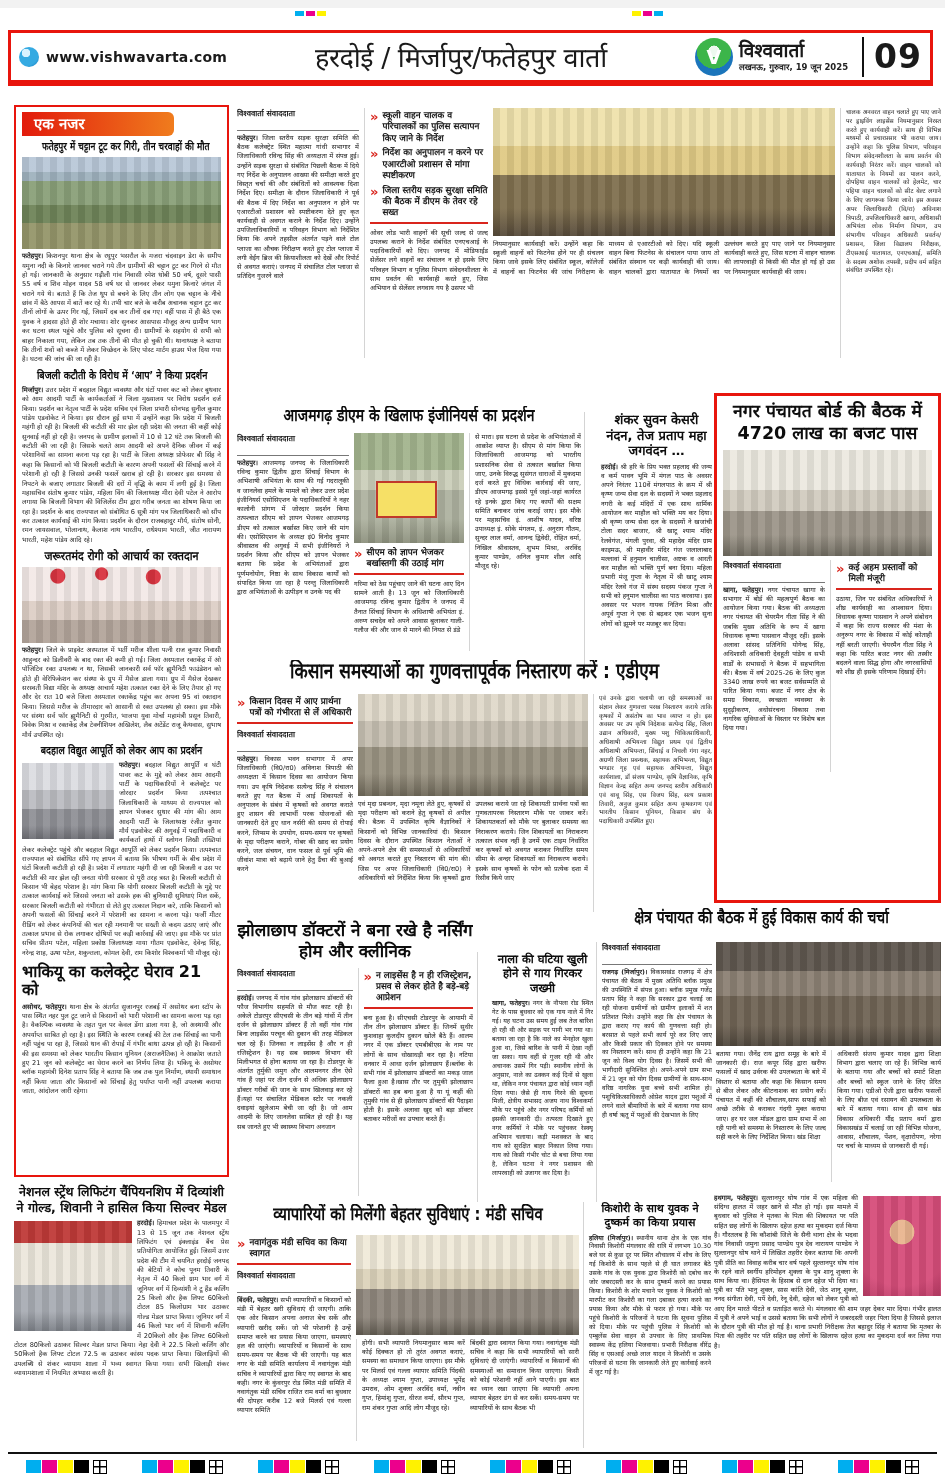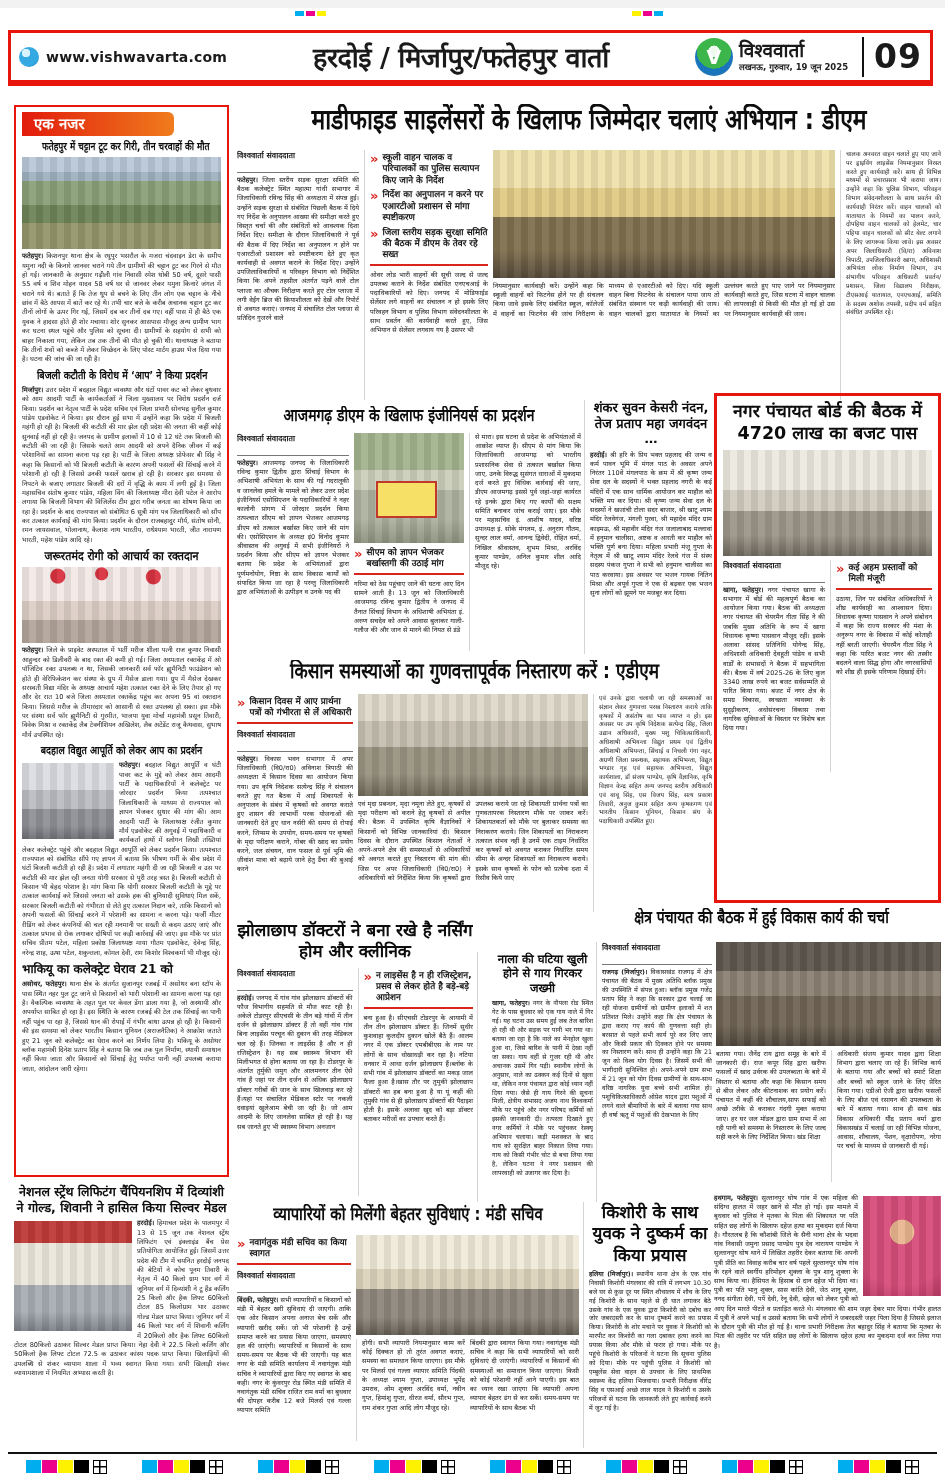--- a/index.html
+++ b/index.html
@@ -1,21 +1,21 @@
 <!DOCTYPE html>
 <html><head>
 <meta charset="utf-8">
 <style>
   html,body{margin:0;padding:0;background:#f2f2f2;font-family:"DejaVu Sans",sans-serif;}
   .page{position:relative;width:945px;height:1474px;margin:8px auto;background:#ffffff;color:#1a1a1a;overflow:hidden;}
   
   .masthead{position:absolute;left:8px;top:22px;width:925px;height:56px;border:3px solid #e8150d;border-bottom-width:6px;display:flex;align-items:center;background:#fff;box-sizing:border-box;padding:0 8px;}
   .globe{width:20px;height:20px;border-radius:50%;background:radial-gradient(circle at 35% 30%,#d8f2ff 0 22%,#35aae2 23% 65%,#0f6fb2 100%);flex:0 0 auto;}
   .site{font-size:14px;font-weight:bold;margin-left:7px;letter-spacing:.2px;}
-  .edtitle{flex:1;text-align:center;font-size:27px;font-weight:bold;letter-spacing:-.5px;white-space:nowrap;overflow:hidden;}
+  .edtitle{flex:1;text-align:center;font-size:27px;font-weight:normal;letter-spacing:-.5px;white-space:nowrap;overflow:hidden;}
   .logoc{width:38px;height:38px;border-radius:50%;background:radial-gradient(circle at 50% 35%,#eef9f0 0 18%,#3cb54a 19% 55%,#1b75bb 56% 100%);display:flex;align-items:center;justify-content:center;color:#fff;font-weight:bold;font-size:19px;flex:0 0 auto;}
   .brandbox{margin-left:6px;line-height:1.05;}
   .brandname{font-size:19px;font-weight:bold;}
   .branddate{font-size:8.5px;font-weight:bold;color:#222;margin-top:2px;}
   .pgsep{width:2px;height:40px;background:#111;margin:0 10px 0 14px;}
   .pgnum{font-size:33px;font-weight:bold;letter-spacing:1px;}
   .ticks{position:absolute;top:3px;display:flex;gap:2px;}
   .tick{width:9px;height:5px;}
   
   .art{position:absolute;overflow:hidden;box-sizing:border-box;}
@@ -121,34 +121,31 @@
     </div>
 
     <div>
       <div class="hl bh">
           <span class="cnd" style="transform:scaleX(.85)">बदहाल विद्युत आपूर्ति को लेकर आप का प्रदर्शन</span>
         </div>
       <p class="bd"><span class="ph ph-aap fl" style="width:92px;height:76px"></span><b class="dl">फतेहपुर।</b> <span>बदहाल विद्युत आपूर्ति व घंटी पावर कट के मुद्दे को लेकर आम आदमी पार्टी के पदाधिकारियों ने कलेक्ट्रेट पर जोरदार प्रदर्शन किया तत्पश्चात जिलाधिकारी के माध्यम से राज्यपाल को ज्ञापन भेजकर सुधार की मांग की। आम आदमी पार्टी के जिलाध्यक्ष रंजीत कुमार मौर्य एडवोकेट की अगुवई में पदाधिकारी व कार्यकर्ता हाथों में स्लोगन लिखी तख्तियां लेकर कलेक्ट्रेट पहुंचे और बदहाल विद्युत आपूर्ति को लेकर प्रदर्शन किया। तत्पश्चात राज्यपाल को संबोधित सौंपे गए ज्ञापन में बताया कि भीषण गर्मी के बीच प्रदेश में घंटों बिजली कटौती हो रही है। प्रदेश में लगातार महंगी दी जा रही बिजली व उस पर कटौती की मार झेल रही जनता योगी सरकार से पूरी तरह त्रस्त है। बिजली कटौती से किसान भी बेहद परेशान है। मांग किया कि योगी सरकार बिजली कटौती के मुद्दे पर तत्काल कार्यवाई करे जिससे जनता को उसके हक की बुनियादी सुविधाएं मिल सकें, सरकार बिजली कटौती को गंभीरता से लेते हुए तत्काल निदान करे, ताकि किसानों को अपनी फसलों की सिंचाई करने में परेशानी का सामना न करना पड़े। फर्जी मीटर रीडिंग को लेकर कंपनियों की चल रही मनमानी पर सख्ती से कदम उठाए जाएं और तत्काल प्रभाव से रोक लगाकर दोषियों पर कड़ी कार्रवाई की जाए। इस मौके पर प्रांत सचिव प्रीतम पटेल, महिला प्रकोष्ठ जिलाध्यक्ष माया गौतम एडवोकेट, देवेन्द्र सिंह, नरेन्द्र शाह, ऊषा पटेल, शकुन्तला, कोमल देवी, राम किशोर विश्वकर्मा भी मौजूद रहे।</span></p>
     </div>
 
     <div>
-      <div class="hl bh" style="font-size:12px;text-align:left"><span>भाकियू का कलेक्ट्रेट घेराव 21 को</span></div>
+      <div class="hl bh" style="font-size:16px;text-align:left"><span>भाकियू का कलेक्ट्रेट घेराव 21 को</span></div>
       <p class="bd"><b class="dl">असोथर, फतेहपुर।</b> <span>थाना क्षेत्र के अंतर्गत सुजानपुर रजबई में असोथर बना स्टॉप के पास स्थित नहर पुल टूट जाने से किसानों को भारी परेशानी का सामना करना पड़ रहा है। वैकल्पिक व्यवस्था के तहत पुल पर केवल डेंगा डाला गया है, जो अस्थायी और अपर्याप्त साबित हो रहा है। इस स्थिति के कारण रजबई की टेल तक सिंचाई का पानी नहीं पहुंच पा रहा है, जिससे धान की रोपाई में गंभीर बाधा उत्पन्न हो रही है। किसानों की इस समस्या को लेकर भारतीय किसान यूनियन (अराजनैतिक) ने आक्रोश जताते हुए 21 जून को कलेक्ट्रेट का घेराव करने का निर्णय लिया है। भकियू के असोथर ब्लॉक महामंत्री दिनेश प्रताप सिंह ने बताया कि जब तक पुल निर्माण, स्थायी समाधान नहीं किया जाता और किसानों को सिंचाई हेतु पर्याप्त पानी नहीं उपलब्ध कराया जाता, आंदोलन जारी रहेगा।</span></p>
     </div>
   </div>
 
   <div class="art" style="left:14px;top:1176px;width:215px;height:262px">
     <div class="hl ctr" style="font-size:12.5px;line-height:1.25">नेशनल स्ट्रेंथ लिफिटंग चैंपियनशिप में दिव्यांशी ने गोल्ड, शिवानी ने हासिल किया सिल्वर मेडल</div>
     <p class="bd" style="margin-top:4px;font-size:6.6px"><span class="ph ph-lift fl" style="width:118px;height:110px"></span><b class="dl">हरदोई।</b> <span>हिमाचल प्रदेश के पालमपुर में 13 से 15 जून तक नेशनल स्ट्रेंथ लिफिटंग एवं इंक्लाइंड बैंच प्रेस प्रतियोगिता आयोजित हुई। जिसमें उत्तर प्रदेश की टीम में चयनित हरदोई जनपद की बेटियों ने कोच पूनम तिवारी के नेतृत्व में 40 किलो ग्राम भार वर्ग में जूनियर वर्ग में दिव्यांशी ने टू हैंड कर्लिंग 25 किलो और हैक लिफ्ट 60किलो टोटल 85 किलोग्राम भार उठाकर गोल्ड मेडल प्राप्त किया। जूनियर वर्ग में 46 किलो भार वर्ग में शिवानी कर्लिंग में 20किलो और हैक लिफ्ट 60किलो टोटल 80किलो उठाकर सिल्वर मेडल प्राप्त किया। नेहा देवी ने 22.5 किलो कर्लिंग और 50किलो हैक लिफ्ट टोटल 72.5 क उठाकर कांस्य पदक प्राप्त किया। खिलाड़ियों की उपलब्धि से शंकर व्यायाम शाला में भव्य स्वागत किया गया। सभी खिलाड़ी शंकर व्यायामशाला में नियमित अभ्यास करती है।</span></p>
   </div>
 
   <div class="art" style="left:237px;top:96px;width:704px;height:298px">
-    <div class="hl" style="font-size:28px;height:42px;overflow:visible">
-        <span class="cnd">माडीफाइड साइलेंसरों के खिलाफ जिम्मेदार चलाएं अभियान : डीएम</span>
-      </div>
     <div class="grid" style="grid-template-columns:122px 124px 342px 1fr;height:250px;margin-top:4px">
       <div class="cell">
         <span class="byl">विश्ववार्ता संवाददाता</span>
         <p class="bd"><b class="dl">फतेहपुर।</b> <span>जिला स्तरीय सड़क सुरक्षा समिति की बैठक कलेक्ट्रेट स्थित महात्मा गांधी सभागार में जिलाधिकारी रविन्द्र सिंह की अध्यक्षता में संपन्न हुई। उन्होंने सड़क सुरक्षा से संबंधित पिछली बैठक में दिये गए निर्देश के अनुपालन आख्या की समीक्षा करते हुए विस्तृत चर्चा की और संबंधितों को आवश्यक दिशा निर्देश दिए। समीक्षा के दौरान जिलाधिकारी ने पूर्व की बैठक में दिए निर्देश का अनुपालन न होने पर एआरटीओ प्रशासन को स्पष्टीकरण देते हुए कृत कार्यवाही से अवगत कराने के निर्देश दिए। उन्होंने उपजिलाधिकारियों व परिवहन विभाग को निर्देशित किया कि अपने तहसील अंतर्गत पड़ने वाले टोल प्लाजा का औचक निरीक्षण करते हुए टोल प्लाजा में लगी वेईंग ब्रिज की क्रियाशीलता को देखें और रिपोर्ट से अवगत कराएं। जनपद में संचालित टोल प्लाजा से प्रतिदिन गुजरने वाले</span></p>
       </div>
       <div class="cell vsep">
         <div class="kk">
             <span class="mk">»</span>
             <span>स्कूली वाहन चालक व परिचालकों का पुलिस सत्यापन किए जाने के निर्देश</span>
           </div>
@@ -192,21 +189,21 @@
           </div>
         <hr class="krule">
         <p class="bd">गरिमा को ठेस पहुंचाए जाने की घटना आए दिन सामने आती है। 13 जून को जिलाधिकारी आजमगढ़ रविन्द्र कुमार द्वितीय ने जनपद में तैनात सिंचाई विभाग के अधिशाषी अभियंता इं. अरुण सचदेव को अपने आवास बुलाकर गाली-गलौज की और जान से मारने की नियत से डंडे</p>
       </div>
       <div class="cell vsep">
         <p class="bd">से मारा। इस घटना से प्रदेश के अभियंताओं में आक्रोश व्याप्त है। सीएम से मांग किया कि जिलाधिकारी आजमगढ़ को भारतीय प्रशासनिक सेवा से तत्काल बर्खास्त किया जाए, उनके विरुद्ध सुसंगत धाराओं में मुकदमा दर्ज करते हुए विधिक कार्रवाई की जाए, डीएम आजमगढ़ इससे पूर्व जहां-जहां कार्यरत रहे इनके द्वारा किए गए कार्यों की सक्षम समिति बनाकर जांच कराई जाए। इस मौके पर महासचिव इं. आशीष यादव, वरिष्ठ उपाध्यक्ष इं. सोके मंगलम, इं. अनुराग गौतम, सुन्दर लाल वर्मा, आनन्द द्विवेदी, रोहित वर्मा, निखिल श्रीवास्तव, शुभम मिश्रा, अरविंद कुमार पाण्डेय, अनिल कुमार शील आदि मौजूद रहे।</p>
       </div>
     </div>
   </div>
 
-  <div class="art" style="left:584px;top:392px;width:128px;height:254px;border-left:1px solid #d4d4d4;padding-left:5px">
+  <div class="art" style="left:584px;top:404px;width:128px;height:254px;border-left:1px solid #d4d4d4;padding-left:16px">
     <div class="hl ctr" style="font-size:13px;line-height:1.2">शंकर सुवन केसरी नंदन, तेज प्रताप महा जगवंदन …</div>
     <p class="bd" style="margin-top:4px"><b class="dl">हरदोई।</b> <span>श्री हरि के प्रिय भक्त प्रहलाद की जन्म व कर्म पावन भूमि में मंगल पाठ के अवसर अपने निरंतर 110वें मंगलपाठ के क्रम में श्री कृष्ण जन्म सेवा दल के सदस्यों ने भक्त प्रहलाद नगरी के कई मंदिरों में एक साथ धार्मिक आयोजन कर माहौल को भक्ति मय कर दिया। श्री कृष्ण जन्म सेवा दल के सदस्यों ने खजांची टोला सदर बाजार, श्री खाटू श्याम मंदिर रेलवेगंज, मंगली पुरवा, श्री महादेव मंदिर ग्राम काइमऊ, श्री महावीर मंदिर गंज जलालाबाद मल्लावां में हनुमान चालीसा, अष्टक व आरती कर माहौल को भक्ति पूर्ण बना दिया। महिला प्रभारी मंजू गुप्ता के नेतृत्व में श्री खाटू श्याम मंदिर रेलवे गंज में संस्थ सदस्य पंकज गुप्ता ने सभी को हनुमान चालीसा का पाठ करवाया। इस अवसर पर भजन गायक नितिन मिश्रा और अपूर्व गुप्ता ने एक से बढ़कर एक भजन सुना लोगों को झूमने पर मजबूर कर दिया।</span></p>
   </div>
 
   <div class="art redbox" style="left:714px;top:385px;width:227px;height:510px">
     <div class="hl ctr" style="font-size:17.5px;line-height:1.25">नगर पंचायत बोर्ड की बैठक में 4720 लाख का बजट पास</div>
     <div class="ph ph-room" style="width:100%;height:106px;margin-top:5px"></div>
     <div class="grid" style="grid-template-columns:1fr 1fr;height:212px;margin-top:4px">
       <div class="cell">
         <span class="byl">विश्ववार्ता संवाददाता</span>
@@ -315,21 +312,21 @@
           </div>
           <div class="cell">
             <p class="bd">बिंदकी द्वारा स्वागत किया गया। नवागंतुक मंडी सचिव ने कहा कि सभी व्यापारियों को सारी सुविधाएं दी जाएंगी। व्यापारियों व किसानों की समस्याओं का समाधान किया जाएगा। किसी को कोई परेशानी नहीं आने पाएगी। इस बात का ध्यान रखा जाएगा कि व्यापारी अपना व्यापार बेहतर ढंग से कर सकें। समय-समय पर व्यापारियों के साथ बैठक भी</p>
           </div>
         </div>
       </div>
     </div>
   </div>
 
   <div class="art" style="left:583px;top:1194px;width:128px;height:246px;border-left:1px solid #d4d4d4;padding-left:5px">
-    <div class="hl ctr" style="font-size:17px;line-height:1.25">किशोरी के साथ युवक ने दुष्कर्म का किया प्रयास</div>
+    <div class="hl ctr" style="font-size:11px;line-height:1.25">किशोरी के साथ युवक ने दुष्कर्म का किया प्रयास</div>
     <p class="bd" style="margin-top:4px;font-size:6.3px"><b class="dl">हलिया (मिर्जापुर)।</b> <span>स्थानीय थाना क्षेत्र के एक गांव निवासी किशोरी मंगलवार की रात्रि में लगभग 10.30 बजे घर से कुछ दूर पर स्थित शौचालय में शौच के लिए गई किशोरी के साथ पहले से ही घात लगाकर बैठे उसके गांव के एक युवक द्वारा किशोरी को दबोच कर जोर जबरदस्ती कर के साथ दुष्कर्म करने का प्रयास किया। किशोरी के शोर मचाने पर युवक ने किशोरी को मारपीट कर किशोरी का गला दबाकर हत्या करने का प्रयास किया और मौके से फरार हो गया। मौके पर पहुंचे किशोरी के परिजनों ने घटना कि सूचना पुलिस को दिया। मौके पर पहुंची पुलिस ने किशोरी को एम्बुलेंस सेवा वाहन से उपचार के लिए प्राथमिक स्वास्थ्य केंद्र हलिया भिजवाया। प्रभारी निरीक्षक वीरेंद्र सिंह व एसआई अच्छे लाल यादव ने किशोरी व उसके परिजनों से घटना कि जानकारी लेते हुए कार्रवाई करने में जुट गई है।</span></p>
   </div>
 
   <div class="art" style="left:714px;top:1182px;width:227px;height:258px">
     <p class="bd" style="margin-top:4px"><span class="ph ph-portrait fr" style="width:78px;height:100px"></span><b class="dl">हथगाम, फतेहपुर।</b> <span>सुल्तानपुर घोष गांव में एक महिला की संदिग्ध हालत में जहर खाने से मौत हो गई। इस मामले में बुधवार को पुलिस ने मृतका के पिता की शिकायत पर पति सहित छह लोगों के खिलाफ दहेज हत्या का मुकदमा दर्ज किया है। गौरतलब है कि कौशांबी जिले के सैनी थाना क्षेत्र के भदवा गांव निवासी जमुना प्रसाद पाण्डेय पुत्र देव नारायण पाण्डेय ने सुल्तानपुर घोष थाने में लिखित तहरीर देकर बताया कि अपनी पुत्री प्रीति का विवाह करीब चार वर्ष पहले सुल्तानपुर घोष गांव के रहने वाले स्वर्गीय हरिमोहन शुक्ला के पुत्र शानू शुक्ला के साथ किया था। हैसियत के हिसाब से दान दहेज भी दिया था। पुत्री का पति भानु शुक्ल, सास कांति देवी, जेठ शानू शुक्ल, ननद संगीता देवी, पर्पे देवी, रेनू देवी, दहेज को लेकर पुत्री को आए दिन मारते पीटते व प्रताड़ित करते थे। मंगलवार की शाम जहर देकर मार दिया। गंभीर हालत में पुत्री ने अपने भाई व उससे बताया कि सभी लोगों ने जबरदस्ती जहर पिला दिया है जिससे इलाज के दौरान पुत्री की मौत हो गई है। थाना प्रभारी निरीक्षक तेज बहादुर सिंह ने बताया कि मृतका के पिता की तहरीर पर पति सहित छह लोगों के खिलाफ दहेज हत्या का मुकदमा दर्ज कर लिया गया है।</span></p>
   </div>
 
   <div class="botrule"></div>
   <div class="cmykstrip">
     <div class="cg">

